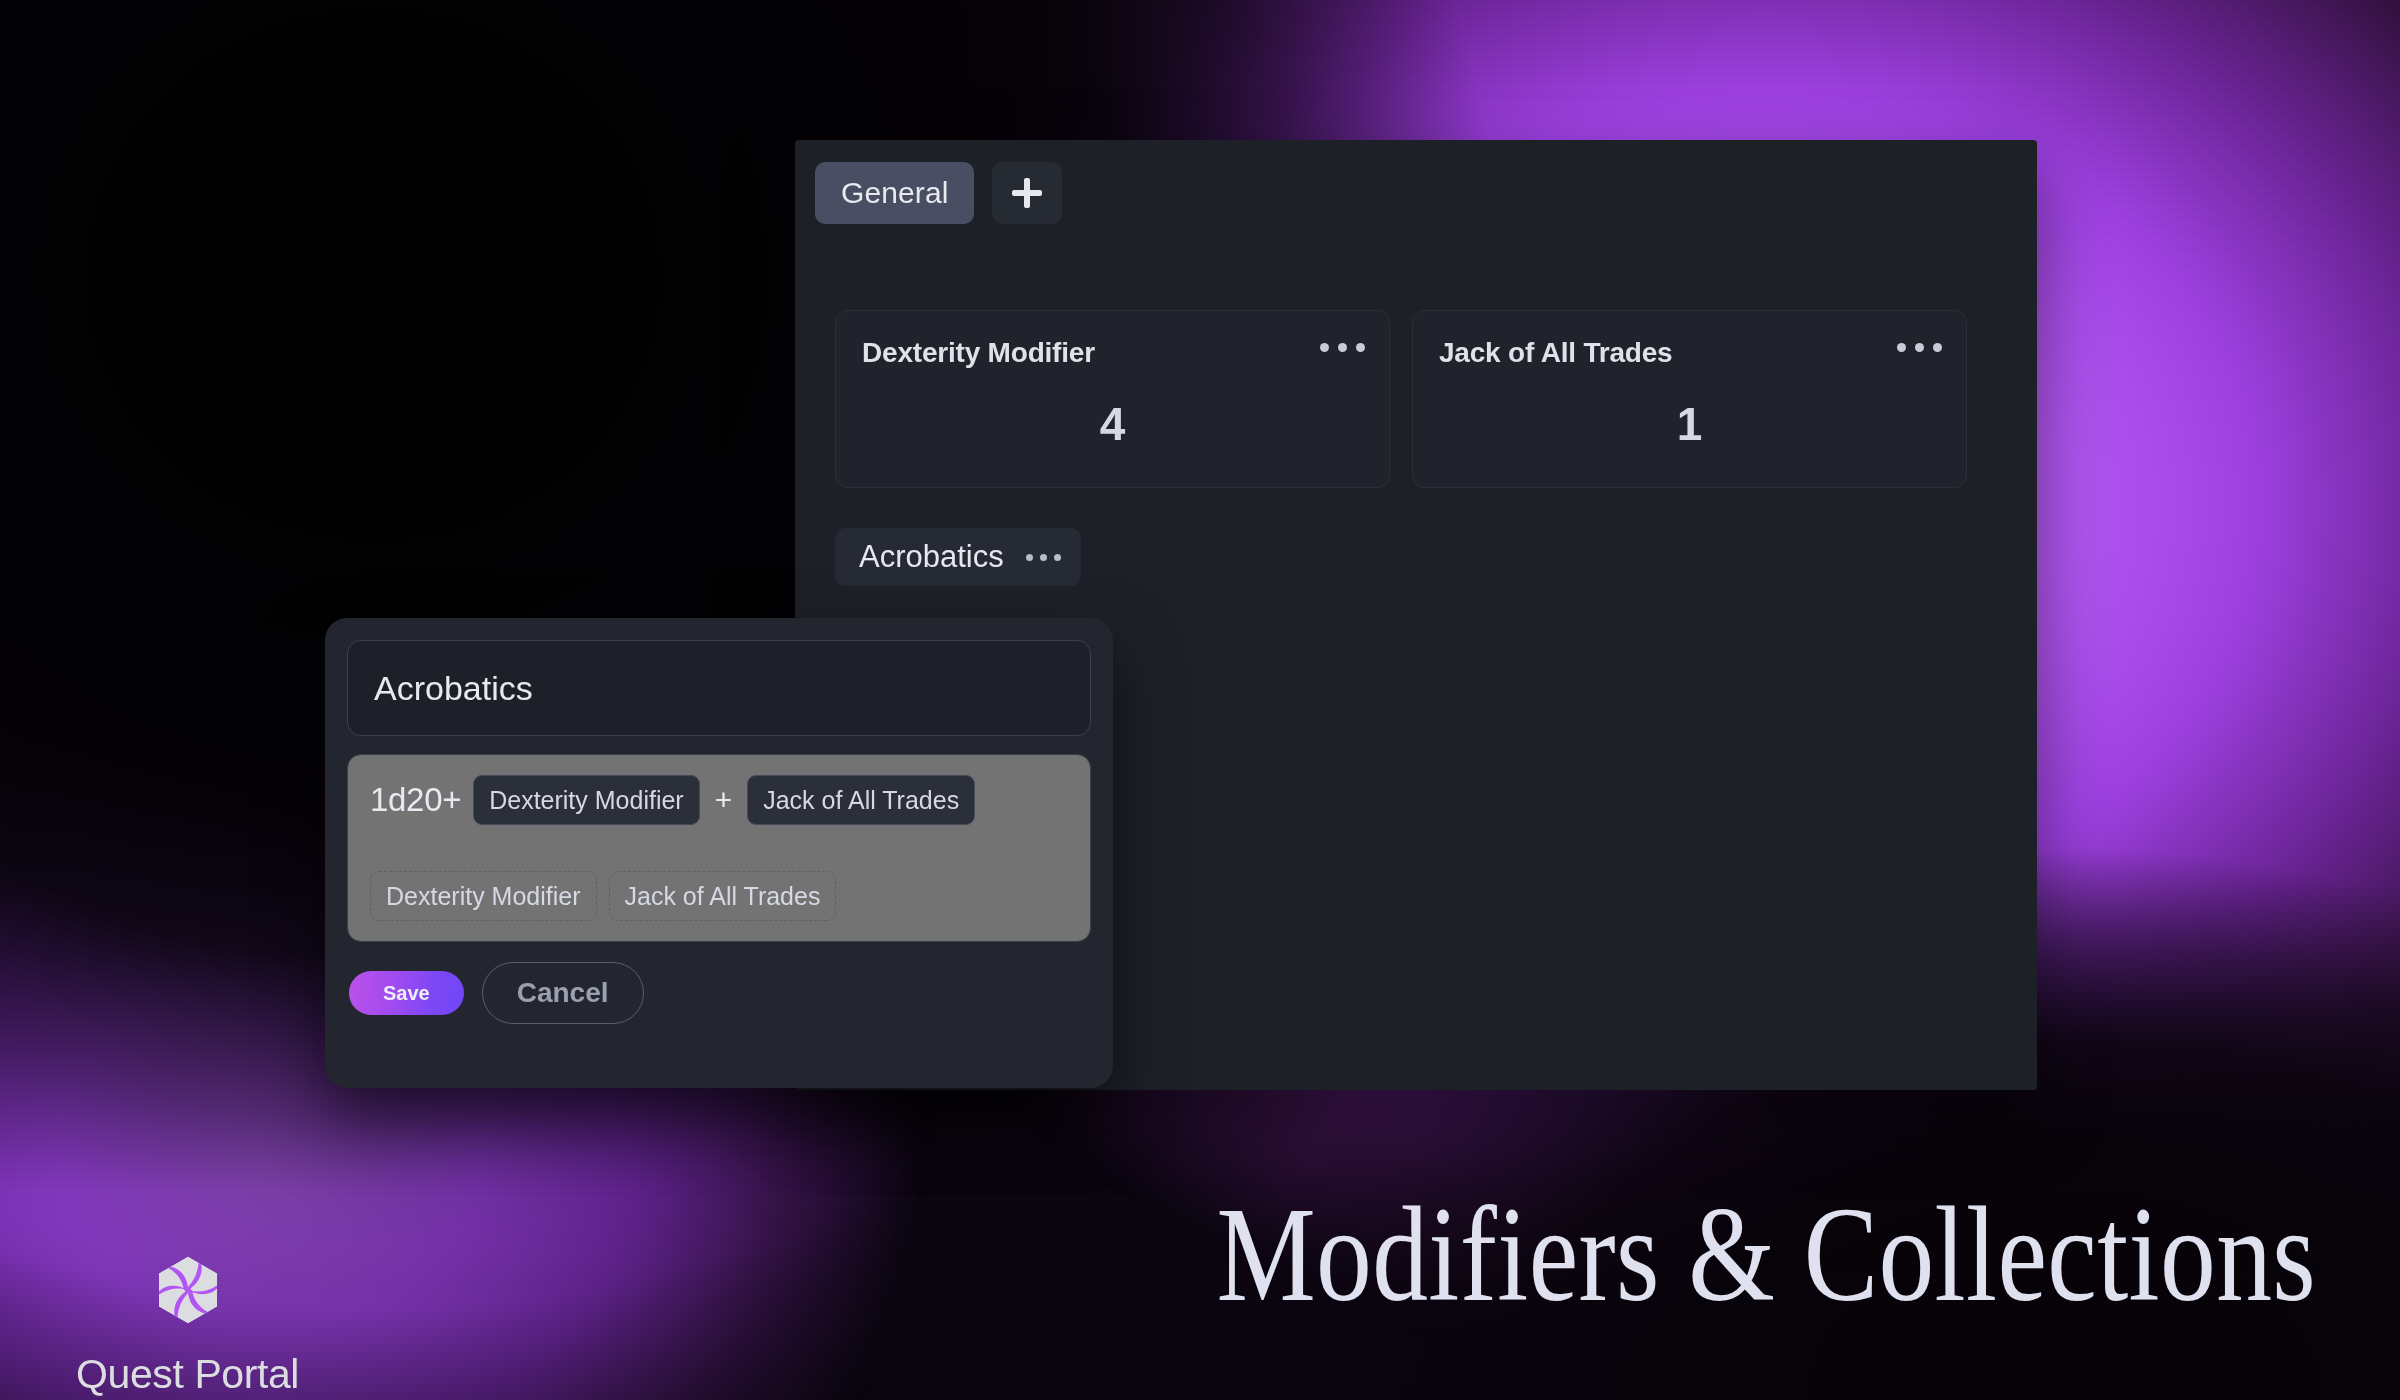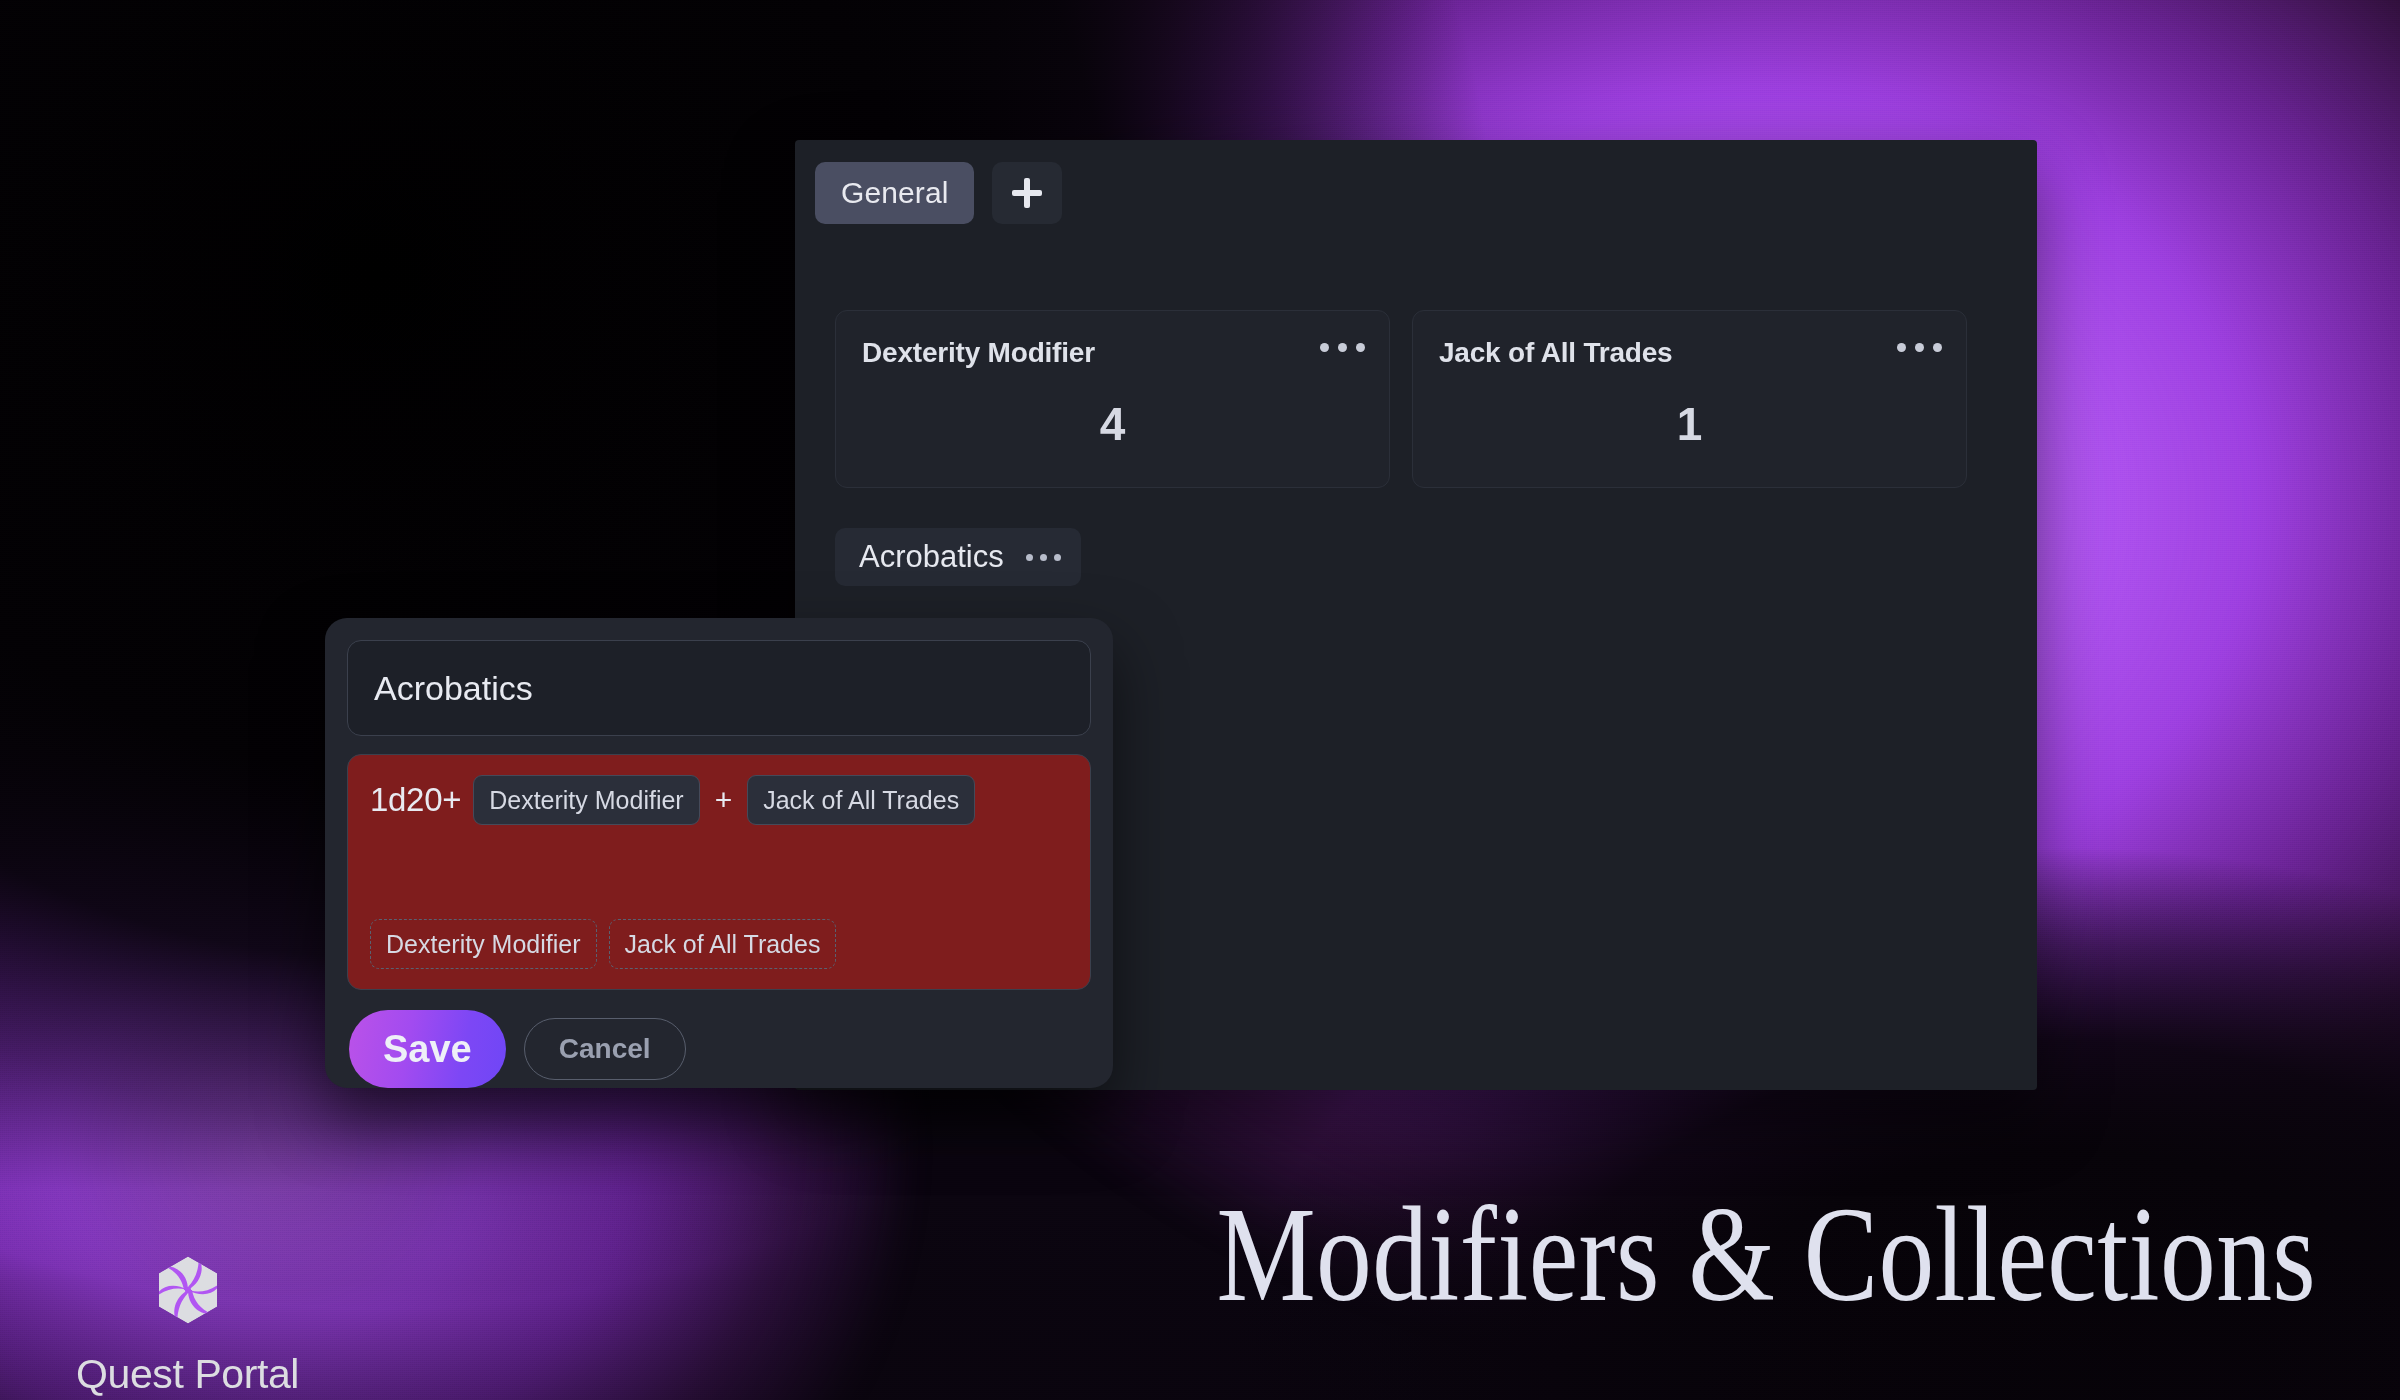--- a/index.html
+++ b/index.html
@@ -199,24 +199,24 @@
     border-radius: 14px;
     background: #1d2028;
     display: flex; align-items: center;
     padding: 0 26px;
     color: #e8eaf1;
     font-size: 34px;
     cursor: text;
   }
   .formula-box {
     margin-top: 18px;
-    width: 744px; height: 236px;
+    width: 744px; height: 188px;
     border: 1px solid #3b404d;
     border-radius: 14px;
-    background: #7f1d1d;
+    background: #737373;
     padding: 20px 22px;
     position: relative;
   }
   .formula-line {
     display: flex; align-items: center; gap: 12px;
   }
   .dice-expr {
     color: #e8eaf1;
     font-size: 33px;
     letter-spacing: -0.3px;
@@ -254,27 +254,27 @@
     font-size: 25px;
     white-space: nowrap;
     cursor: pointer;
   }
   .btn-row {
     margin-top: 20px;
     display: flex; align-items: center; gap: 18px;
     padding-left: 2px;
   }
   .btn-save {
-    height: 78px;
+    height: 44px;
     padding: 0 34px;
     border-radius: 999px;
     border: none;
     background: linear-gradient(100deg, #bb52e8 0%, #a24bf0 38%, #7d47f5 72%, #6f46f6 100%);
     color: #eef0f7;
-    font-size: 38px;
+    font-size: 20px;
     font-weight: bold;
     font-family: "Liberation Sans", sans-serif;
     cursor: pointer;
   }
   .btn-cancel {
     height: 62px;
     padding: 0 34px;
     border-radius: 999px;
     border: 1px solid #585e6d;
     background: transparent;

